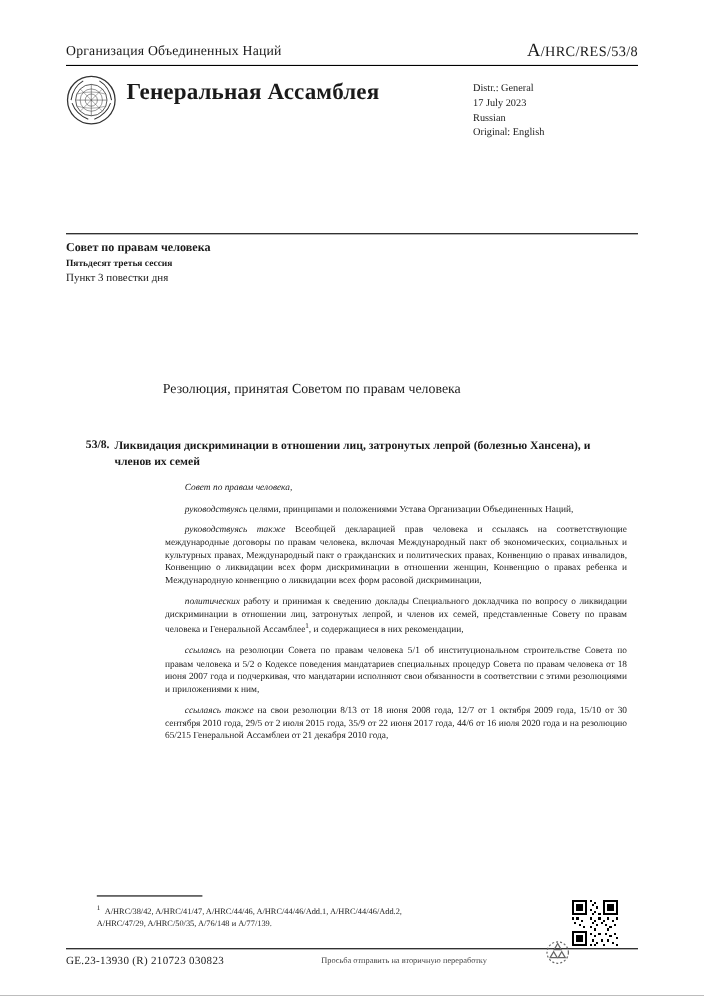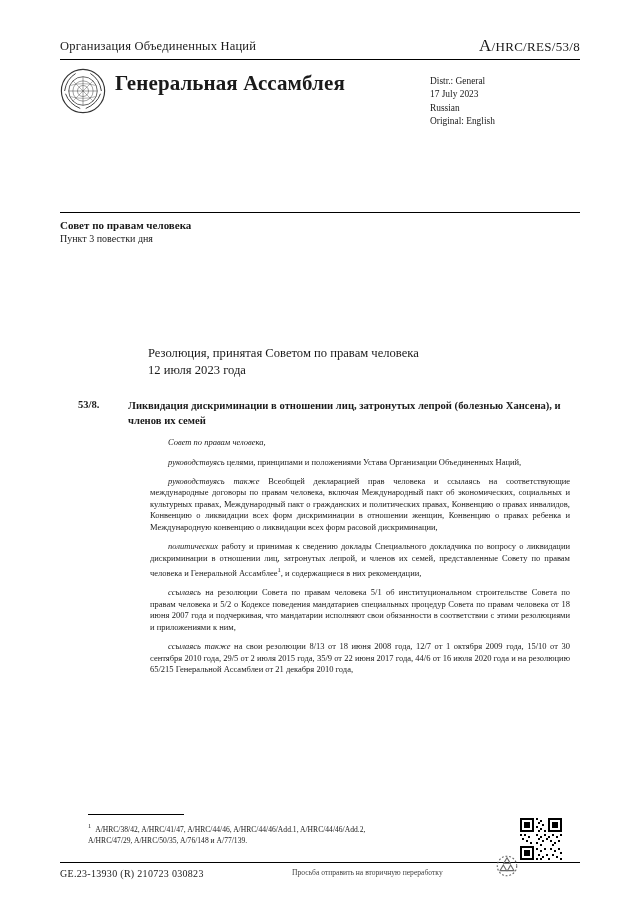--- a/index.html
+++ b/index.html
@@ -130,21 +130,21 @@
   
   .item-num {
     position: absolute;
     left: 78px;
     top: 399px;
     font-size: 10.6px;
     font-weight: bold;
   }
   .item-title {
     position: absolute;
-    left: 128px;
+    left: 104px;
     top: 399px;
     width: 452px;
     font-size: 10.6px;
     font-weight: bold;
     line-height: 14.6px;
   }
 
   
   .body {
     position: absolute;
@@ -274,26 +274,26 @@
         <div>Russian</div>
         <div>Original: English</div>
       </div>
     </div>
   </div>
 
   <div class="rule2"></div>
 
   <div class="council">
     <div class="l1">Совет по правам человека</div>
+    <div class="l2">Пятьдесят третья сессия</div>
     <div class="l4">Пункт 3 повестки дня</div>
   </div>
 
   <div class="res-head">
     <div>Резолюция, принятая Советом по правам человека</div>
-    <div>12 июля 2023 года</div>
   </div>
 
   <div class="item-num">53/8.</div>
   <div class="item-title">Ликвидация дискриминации в отношении лиц, затронутых лепрой (болезнью Хансена), и членов их семей</div>
 
   <div class="body">
     <p class="first">
       <em>Совет по правам человека,</em>
     </p>
     <p>

